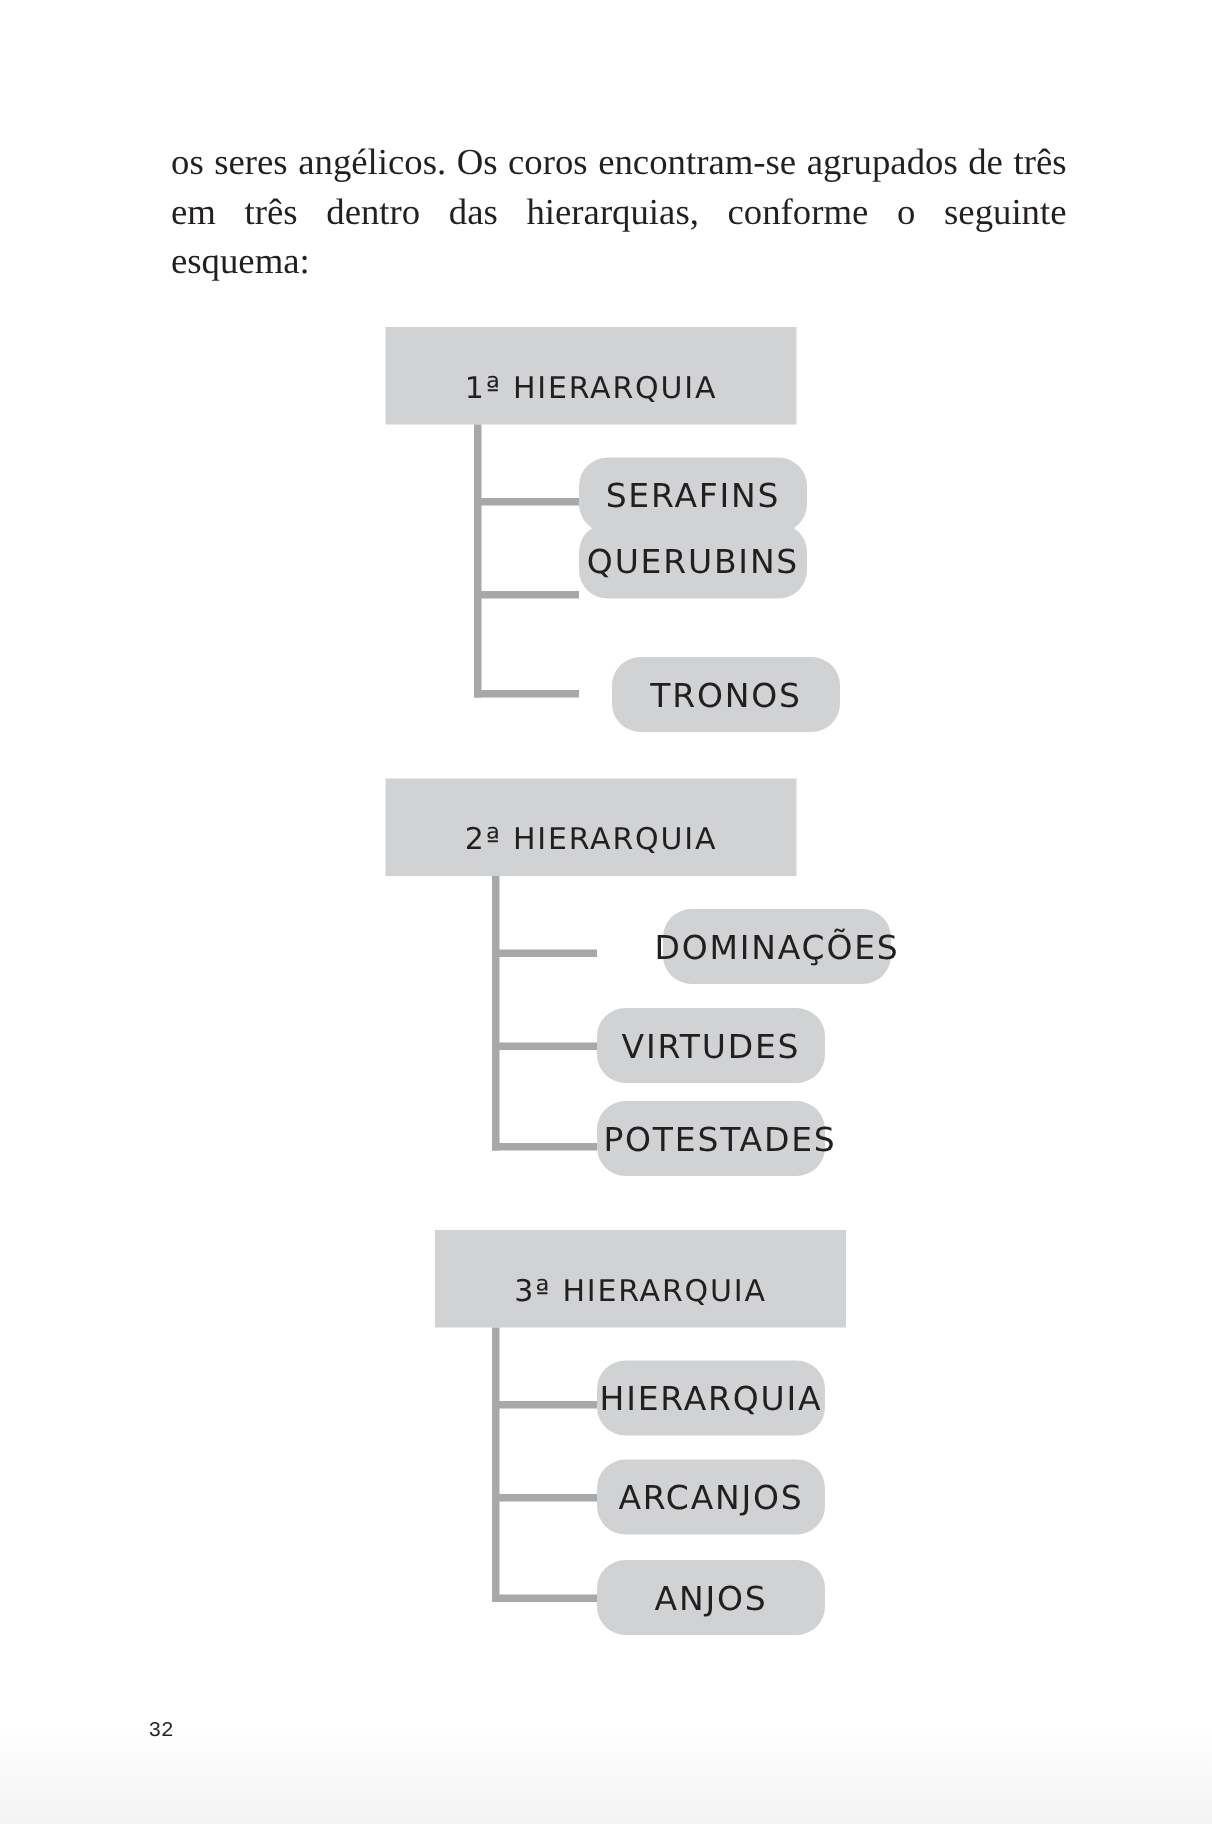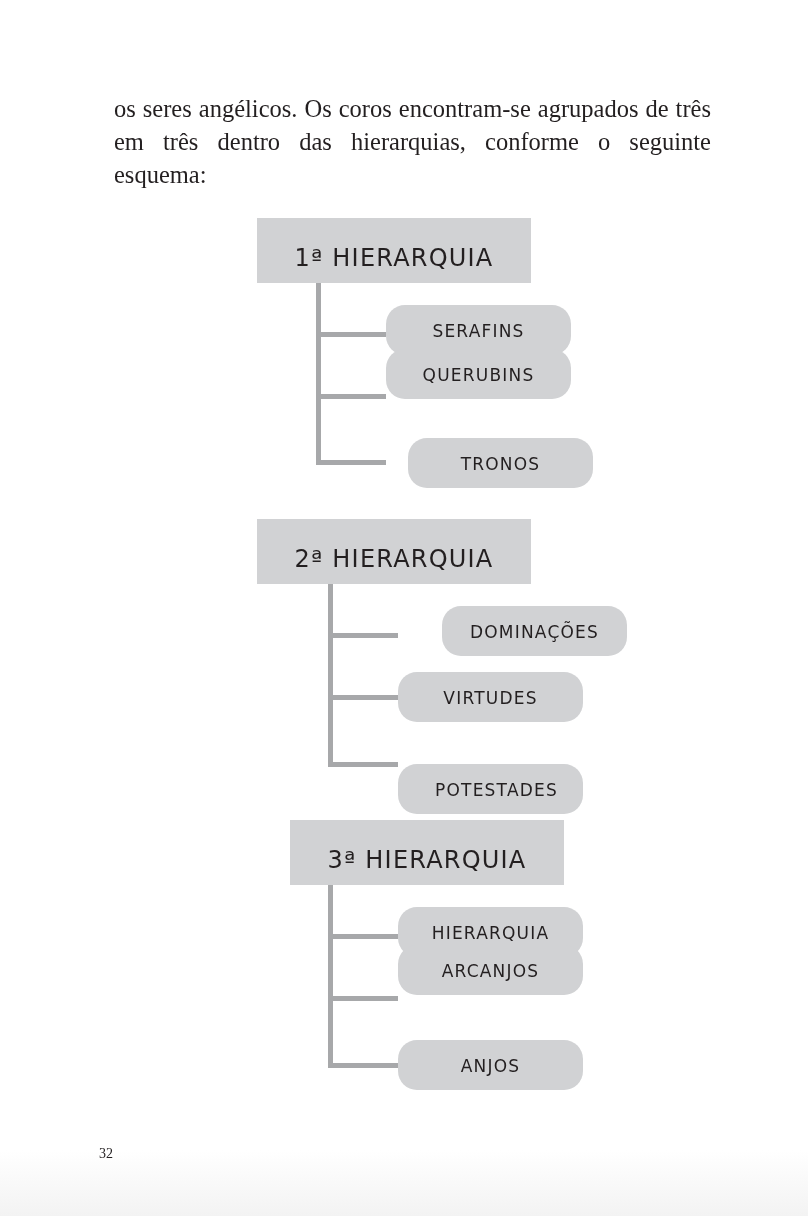--- a/index.html
+++ b/index.html
@@ -36,39 +36,39 @@
       justify-content: center;
       font-family: "DejaVu Sans", "Liberation Sans", sans-serif;
       color: #231f20;
       letter-spacing: 1.2px;
       white-space: nowrap;
       box-sizing: border-box;
     }
     .hdr {
       width: 274px;
       height: 65px;
-      font-size: 24px;
+      font-size: 20px;
       padding-top: 15px;
     }
     .child {
-      width: 185px;
+      width: 152px;
       height: 50px;
-      font-size: 17px;
+      font-size: 22px;
       padding-top: 2px;
       border-radius: 19px;
     }
     .line {
       position: absolute;
       background: #a7a8aa;
     }
     .pagenum {
       position: absolute;
       left: 99px;
       top: 1146px;
-      font-family: Liberation Serif, serif;
+      font-family: Liberation Mono, monospace;
       font-size: 14px;
       color: #231f20;
     }
   </style>
 </head>
 <body>
 
 <p class="para">os seres angélicos. Os coros encontram-se agrupados de três em três dentro das hierarquias, conforme o seguinte esquema:</p>
 
 <div>
@@ -85,29 +85,29 @@
   </div>
 
   <div>
     <div class="box hdr" style="left:257px; top:519px;">2ª HIERARQUIA</div>
     <div class="line" style="left:328px; top:584px; width:5px; height:183px;"></div>
     <div class="line" style="left:328px; top:633px; width:70px; height:5px;"></div>
     <div class="line" style="left:328px; top:695px; width:70px; height:5px;"></div>
     <div class="line" style="left:328px; top:762px; width:70px; height:5px;"></div>
     <div class="box child" style="left:398px; top:606px;margin-left:44px;">DOMINAÇÕES</div>
     <div class="box child" style="left:398px; top:672px;">VIRTUDES</div>
-    <div class="box child" style="left:398px; top:764px;padding-left:12px;">POTESTADES</div>
+    <div class="box child" style="left:398px; top:734px;padding-left:12px;">POTESTADES</div>
   </div>
 
   <div>
     <div class="box hdr" style="left:257px; top:820px;margin-left:33px;">3ª HIERARQUIA</div>
     <div class="line" style="left:328px; top:885px; width:5px; height:183px;"></div>
     <div class="line" style="left:328px; top:934px; width:70px; height:5px;"></div>
     <div class="line" style="left:328px; top:996px; width:70px; height:5px;"></div>
     <div class="line" style="left:328px; top:1063px; width:70px; height:5px;"></div>
     <div class="box child" style="left:398px; top:907px;">HIERARQUIA</div>
-    <div class="box child" style="left:398px; top:945px;text-align:right;">ARCANJOS</div>
+    <div class="box child" style="left:398px; top:973px;text-align:right;">ARCANJOS</div>
     <div class="box child" style="left:398px; top:1040px;">ANJOS</div>
   </div>
 
 </div>
 
 <div class="pagenum">32</div>
 
 </body></html>

